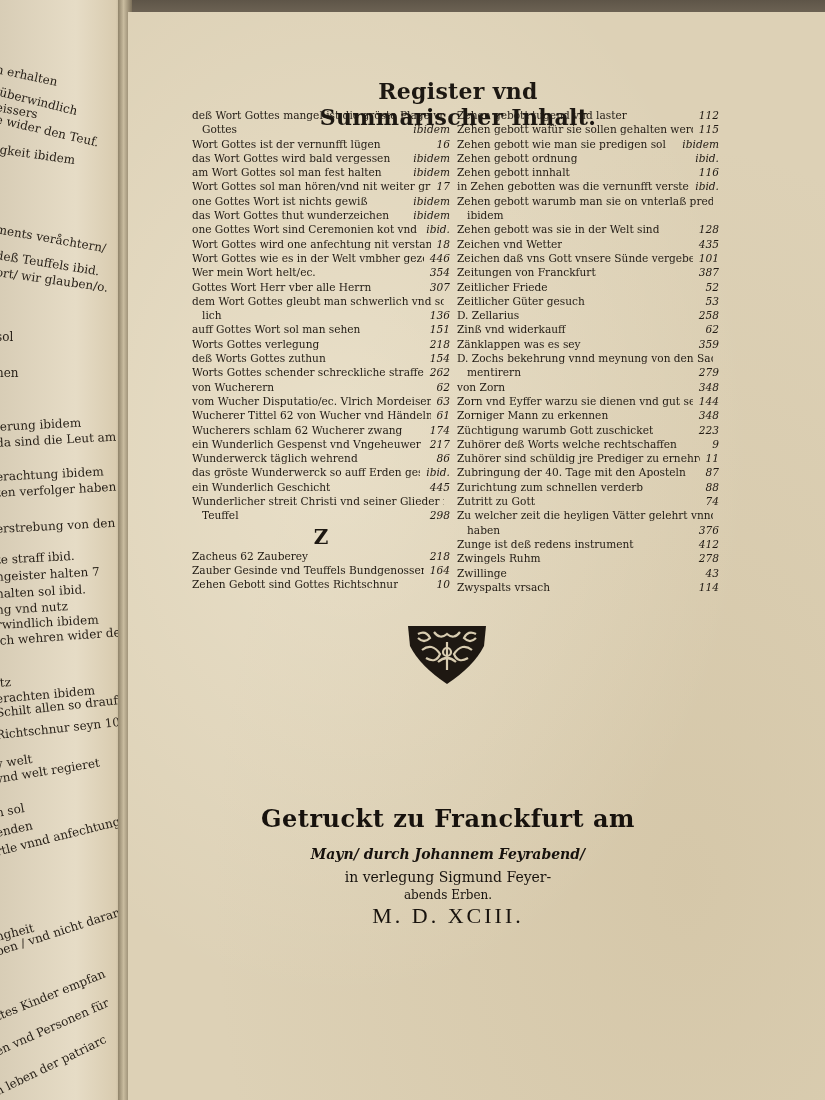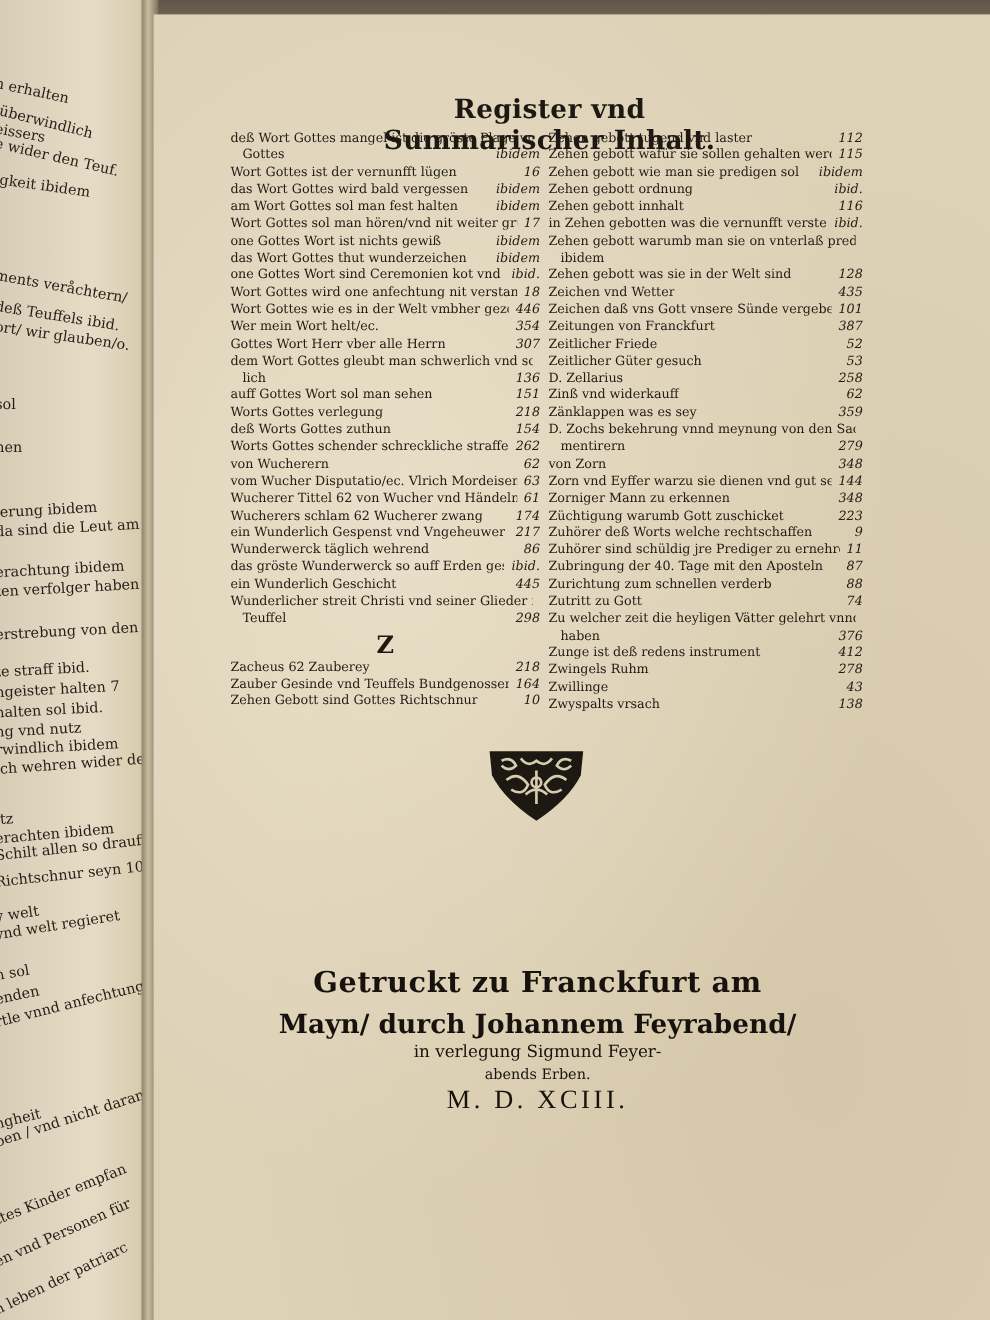--- a/index.html
+++ b/index.html
@@ -15,21 +15,21 @@
   .col.left{left:64px;width:258px;}
   .col.right{left:329px;width:262px;}
   .entry{display:flex;justify-content:space-between;}
   .entry .t{white-space:nowrap;overflow:hidden;}
   .entry .p{padding-left:6px;white-space:nowrap;font-style:italic;}
   .entry.cont{padding-left:10px;}
   .bigZ{text-align:center;font-size:20px;font-weight:bold;line-height:24px;margin:2px 0 0 0;}
   .ornament{position:absolute;left:276px;top:610px;width:86px;height:66px;}
   .imprint{position:absolute;left:90px;top:785px;width:460px;text-align:center;color:#17120d;}
   .imprint .l1{font-size:24px;font-weight:bold;letter-spacing:.5px;line-height:44px;}
-  .imprint .l2{font-size:22px;font-weight:bold;line-height:26px;}
+  .imprint .l2{font-size:14px;font-weight:bold;line-height:26px;font-style:italic;}
   .imprint .l3{font-size:14px;line-height:20px;}
   .imprint .l4{font-size:12px;line-height:16px;}
   .imprint .year{font-family:Liberation Serif, serif;font-size:22px;letter-spacing:3px;margin-top:0;}
   .lp-line{position:absolute;white-space:nowrap;font-size:12px;color:#241d15;transform-origin:left center;}
 </style>
 </head>
 <body>
 
 <div class="topbar"></div>
 
@@ -334,21 +334,21 @@
       <div class="entry">
         <span class="t">Zwingels Ruhm</span>
         <span class="p">278</span>
       </div>
       <div class="entry">
         <span class="t">Zwillinge</span>
         <span class="p">43</span>
       </div>
       <div class="entry">
         <span class="t">Zwyspalts vrsach</span>
-        <span class="p">138</span>
+        <span class="p">114</span>
       </div>
     </div>
 
   <svg class="ornament" viewBox="0 0 86 66">
     <path d="M4 4 H82 L80 24 Q70 44 43 62 Q16 44 6 24 Z" fill="#1e1812"></path>
     <g fill="none" stroke="#d8ccb0" stroke-width="2.2">
       <path d="M14 12 q8 -4 12 4 q-6 6 -12 0"></path>
       <path d="M72 12 q-8 -4 -12 4 q6 6 12 0"></path>
       <path d="M30 10 q6 8 13 2 q7 6 13 -2"></path>
       <path d="M18 28 q10 -8 18 4 q-4 10 -14 4"></path>

